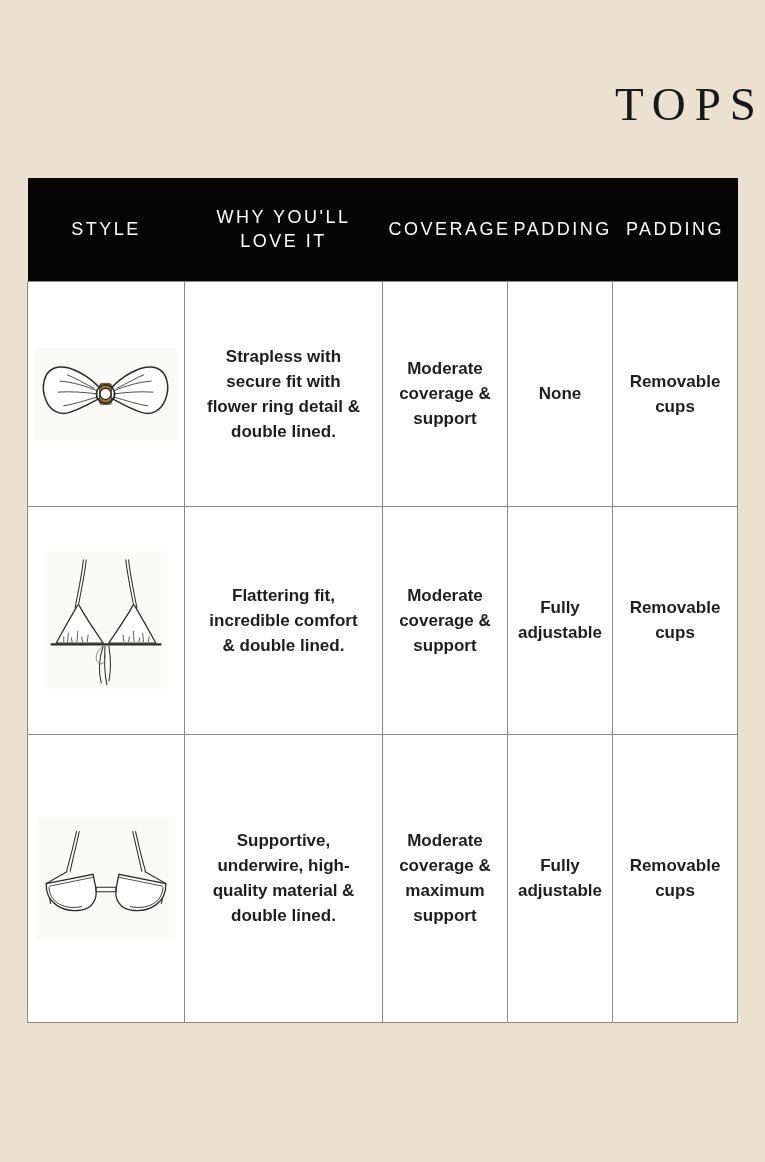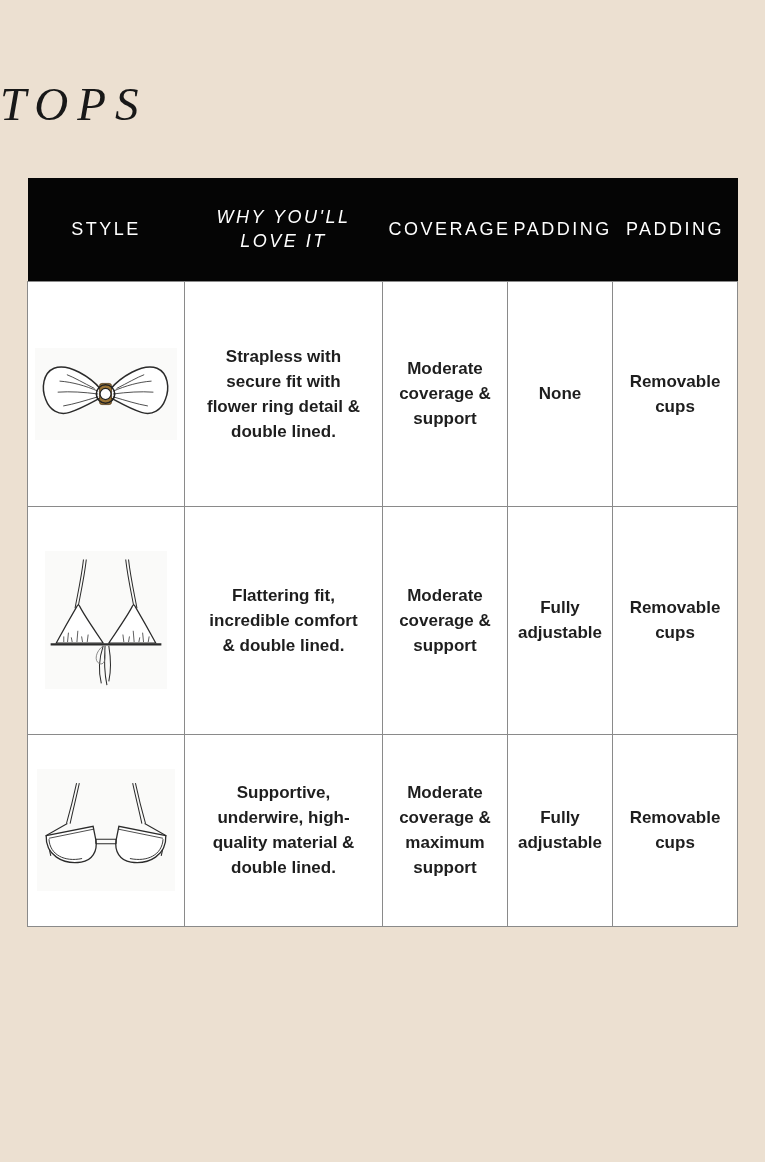--- a/index.html
+++ b/index.html
@@ -15,23 +15,22 @@
     font-family:"Liberation Sans",sans-serif;
   }
   .title{
     margin:80px 0 10px;
     font-family:"Liberation Serif",serif;
     font-weight:400;
     font-size:47px;
     line-height:48px;
     letter-spacing:9px;
     color:var(--title-color);
-    text-align:left;
+    text-align:right;
     white-space:nowrap;
-    font-style:italic;
   }
   table.tops-table{
     width:710px;
     margin:50px auto 0;
     border-collapse:collapse;
     table-layout:fixed;
   }
   col.c-style{width:157px;}
   col.c-why{width:198px;}
   col.c-coverage{width:125px;}
@@ -43,37 +42,37 @@
     font-weight:400;
     font-size:18px;
     line-height:24px;
     letter-spacing:2.5px;
     height:103px;
     padding:0 6px;
     text-align:center;
     vertical-align:middle;
     border:none;
   }
-  thead th.why-col{padding:0 32px;font-style:italic;}
+  thead th.why-col{padding:0 32px;}
   tbody td{
     background:var(--cell-bg);
     border:1px solid var(--border);
     text-align:center;
     vertical-align:middle;
     color:var(--body-text);
     font-weight:700;
     font-size:17px;
     line-height:25px;
     white-space:pre-line;
     padding:4px 6px;
   }
   tbody td.straps-cell{padding:16px 2px;}
   tr.row-1 td{height:225px;}
   tr.row-2 td{height:228px;}
-  tr.row-3 td{height:192px;}
+  tr.row-3 td{height:288px;}
   td.style-cell{white-space:normal;padding:0;}
   .art{
     display:flex;align-items:center;justify-content:center;
     background:#fafaf9;
     margin:0 auto;
     color:var(--art-line);
   }
   .art svg{display:block;}
   .art-bandeau{width:142px;height:92px;}
   .art-triangle{width:122px;height:138px;}

